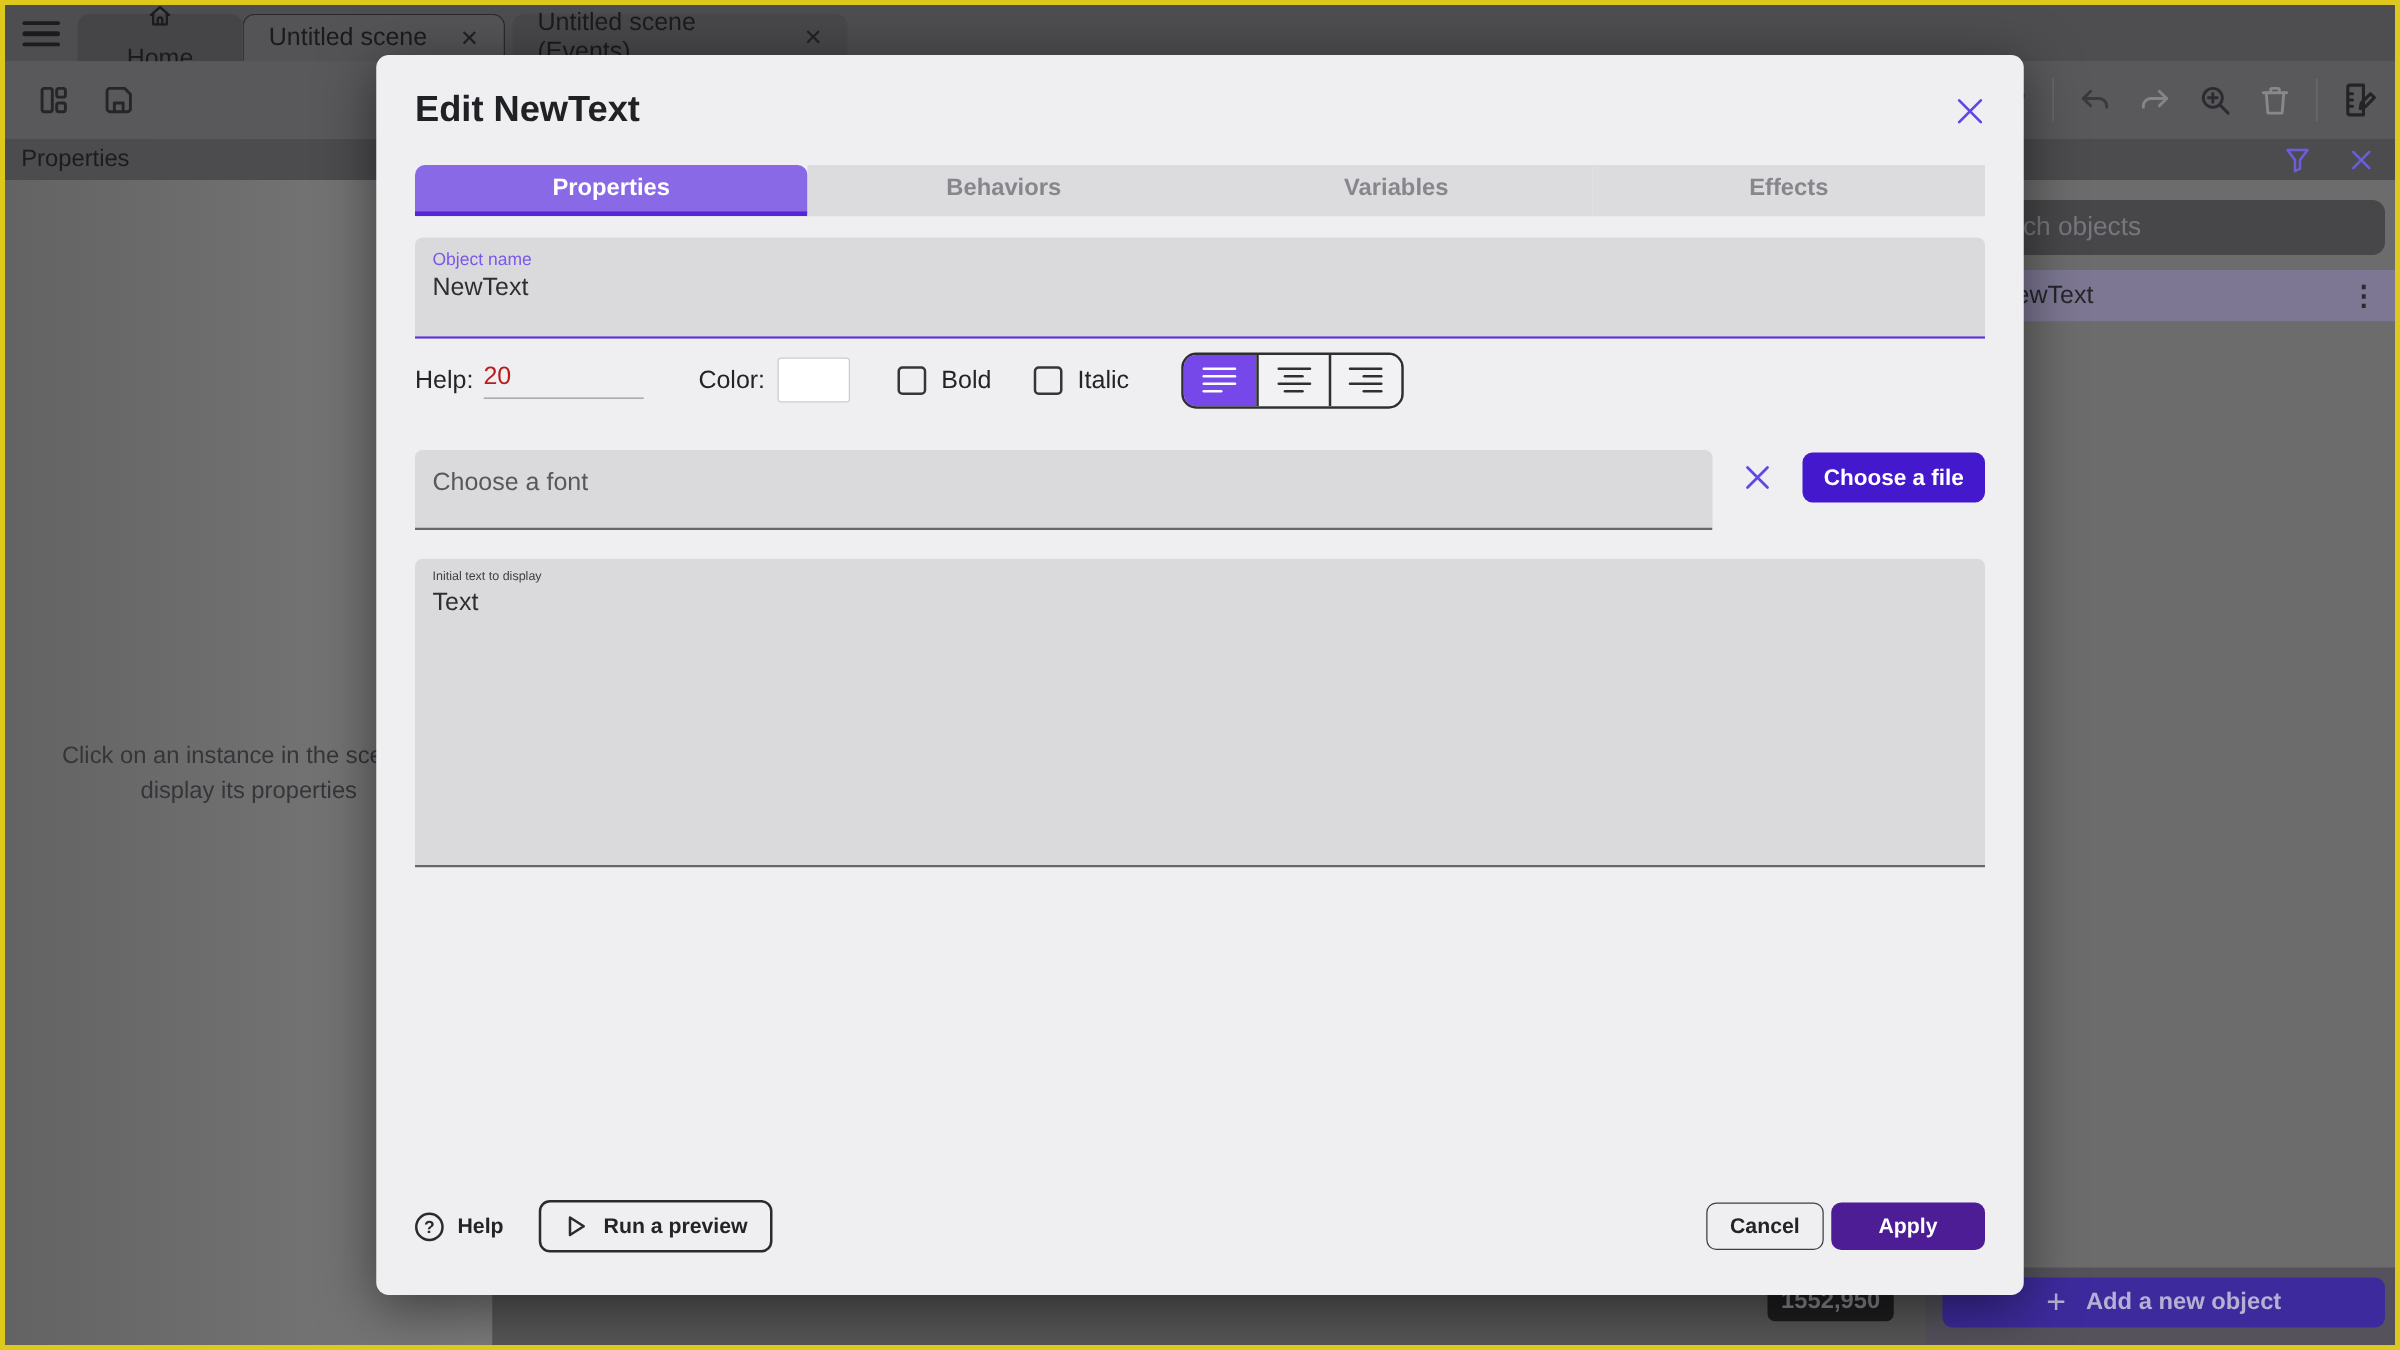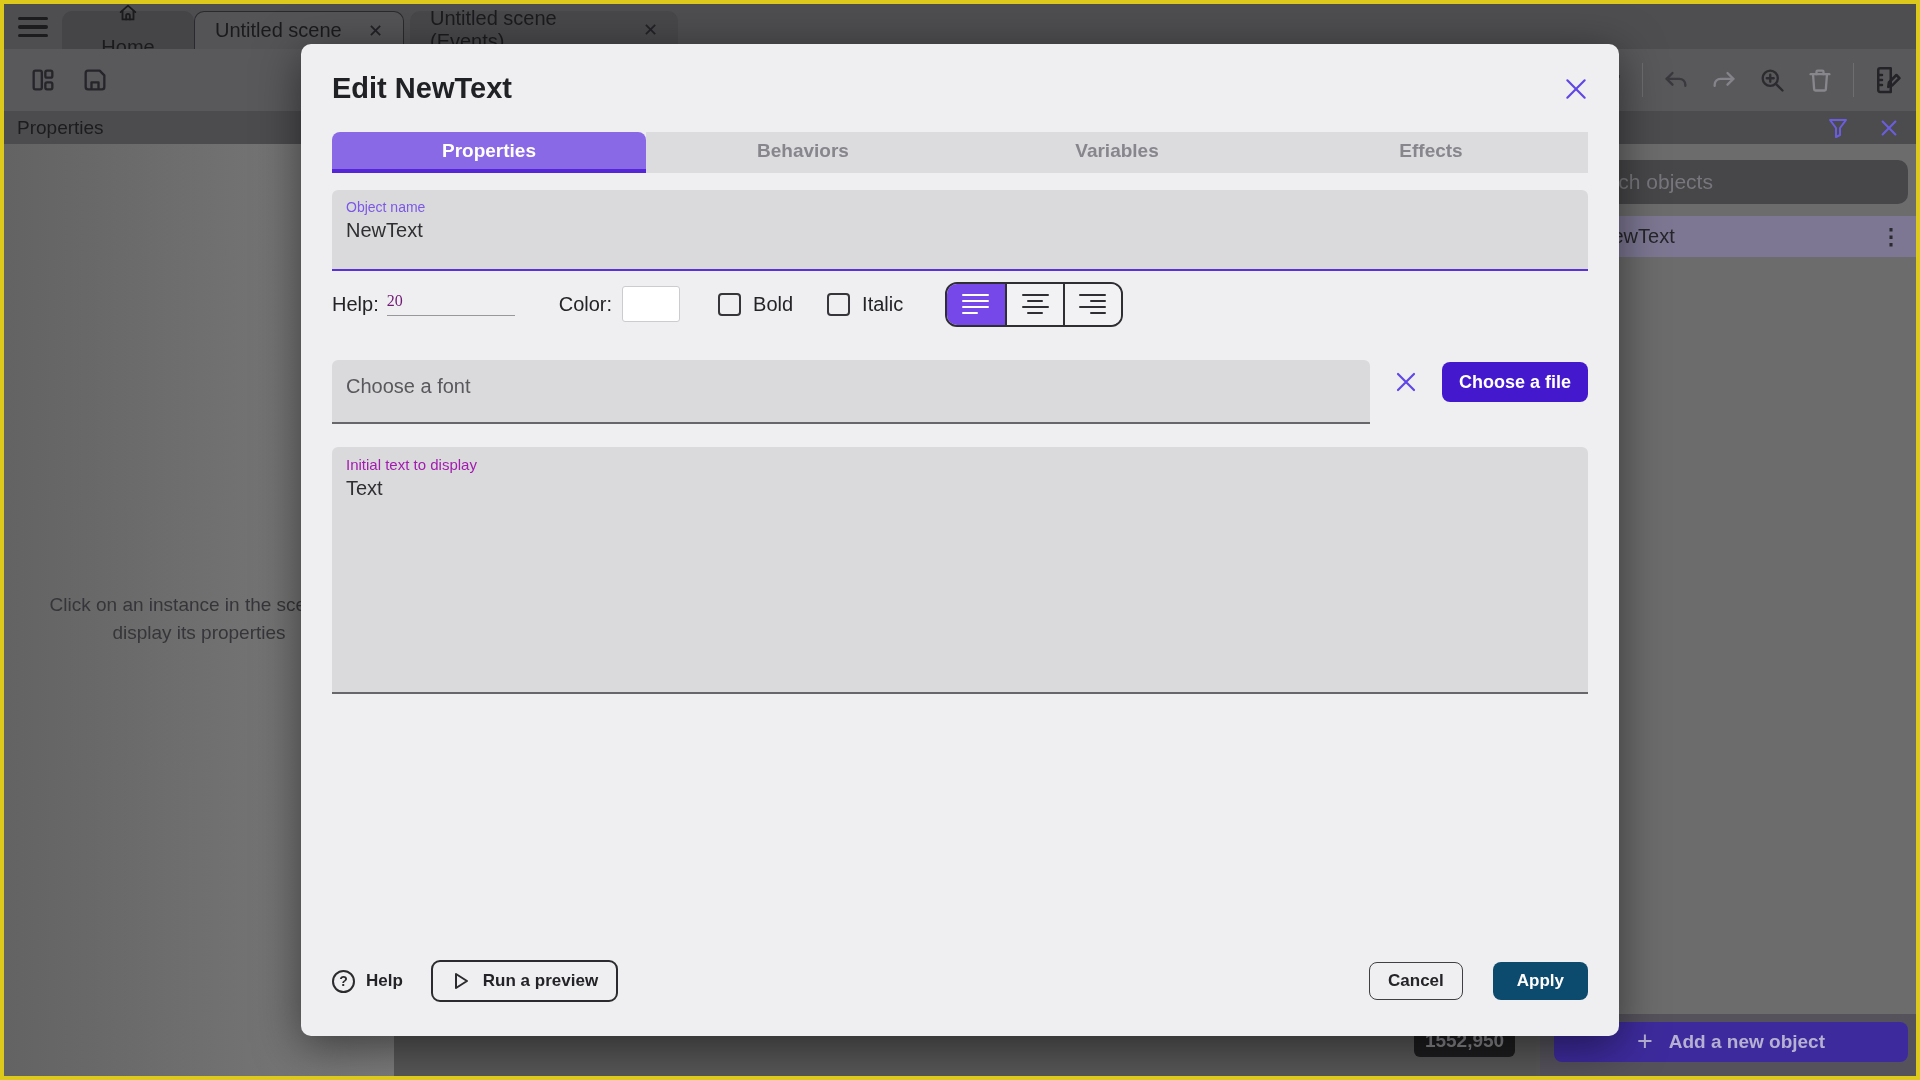--- a/index.html
+++ b/index.html
@@ -49,28 +49,28 @@
     box-shadow:0 10px 45px rgba(0,0,0,0.5); z-index:10; padding:28px 31px 0 31px; }
   .dialog-close { position:absolute; top:30px; right:28px; width:30px; height:30px; display:flex; align-items:center; justify-content:center; cursor:pointer; }
   .dialog-title { font-size:29px; font-weight:bold; color:#202124; }
   .dtabs { display:flex; margin-top:27px; border-radius:8px 8px 0 0; }
   .dtab { flex:1; height:41px; background:#dcdcde; display:flex; align-items:center; justify-content:center;
     font-size:19px; font-weight:bold; color:#87868c; cursor:pointer; border-bottom:4px solid transparent; }
   .dtab.active { background:#8a69e6; color:#ffffff; border-radius:8px 8px 0 0; border-bottom:4px solid #5426d8; }
   .fieldbox { background:#dadadc; border-radius:6px 6px 0 0; padding:9px 14px;margin-top:20px; }
   .obj-field { margin-top:17px; height:81px; border-bottom:2.5px solid #5b31dd; }
   .field-label { font-size:14px; color:#7b58e8; }
-  .field-label.gray { color:#a21caf; font-size:15px; }
+  .field-label.gray { color:#404040; font-size:10px; }
   .fieldbox input, .fieldbox textarea { background:transparent; border:none; outline:none; font-size:20px; color:#2f2f33;
     width:100%; margin-top:4px; font-family:"Liberation Sans", sans-serif; resize:none; }
   .inline-row { margin-top:10px; display:flex; align-items:center; height:46px; }
   .lbl { font-size:20px; color:#242428; }
   .size-input { width:128px; margin-left:8px; }
-  .size-input input { width:100%; border:none; outline:none; background:transparent; font-size:16px; color:#701a75;
-    border-bottom:1px solid #98989c; padding-bottom:5px; font-family:Liberation Serif, serif; }
+  .size-input input { width:100%; border:none; outline:none; background:transparent; font-size:20px; color:#b91c1c;
+    border-bottom:1px solid #98989c; padding-bottom:5px; font-family:Liberation Sans, sans-serif; }
   .color-swatch { margin-left:10px; width:58px; height:36px; background:#ffffff; border:1px solid #cccccf; border-radius:3px; padding:4px 5px; cursor:pointer; }
   .color-swatch .chip { width:100%; height:100%; background:#000; border-radius:6px; }
   .checkbox { width:23px; height:23px; border:2.4px solid #35353a; border-radius:4px; background:transparent; cursor:pointer; }
   .chk-lbl { margin-left:12px; }
   .align-group { display:flex; margin-left:42px; border:2px solid #2e2e33; border-radius:12px; overflow:hidden; height:45px; }
   .align-btn { width:58px; display:flex; flex-direction:column; justify-content:center; gap:3.5px; padding:0 15px; background:#f2f2f4; cursor:pointer; border-left:2px solid #2e2e33; }
   .align-btn:first-child { border-left:none; }
   .align-btn.active { background:#7647e9; }
   .align-btn i { display:block; height:2.6px; background:#2e2e33; border-radius:2px; }
   .align-btn.active i { background:#ffffff; }
@@ -89,21 +89,21 @@
   .initial-field { margin-top:23px; height:247px; border-bottom:2px solid #67676b; }
   .actions { position:absolute; left:31px; right:31px; bottom:34px; display:flex; align-items:center; }
   .help-btn { display:flex; align-items:center; gap:11px; background:none; border:none; cursor:pointer; font-family:"Liberation Sans", sans-serif; }
   .q-circle { width:23px; height:23px; border:2.2px solid #2b2b2f; border-radius:50%; display:flex; align-items:center; justify-content:center;
     font-size:14px; font-weight:bold; color:#2b2b2f; }
   .btn-text { font-size:17px; font-weight:bold; color:#242428; }
   .preview-btn { margin-left:28px; height:42px; display:flex; align-items:center; gap:12px; padding:0 18px; background:transparent;
     border:2px solid #2b2b2f; border-radius:9px; cursor:pointer; font-family:"Liberation Sans", sans-serif; }
   .cancel-btn { margin-left:auto; height:38px; padding:0 18px; background:transparent; border:1.6px solid #3f3f44; border-radius:8px;
     font-size:17px; font-weight:bold; color:#242428; cursor:pointer; font-family:"Liberation Sans", sans-serif; }
-  .apply-btn { margin-left:30px; height:38px; padding:0 24px; background:#0c4a6e; border:none; border-radius:8px;
+  .apply-btn { margin-left:6px; height:38px; padding:0 38px; background:#4c1d95; border:none; border-radius:8px;
     font-size:17px; font-weight:bold; color:#ffffff; cursor:pointer; font-family:"Liberation Sans", sans-serif; }
   svg { display:block; }
 </style>
 </head>
 <body>
 
 <div class="screen">
 
   <div class="tabbar">
     <div class="hamburger">

